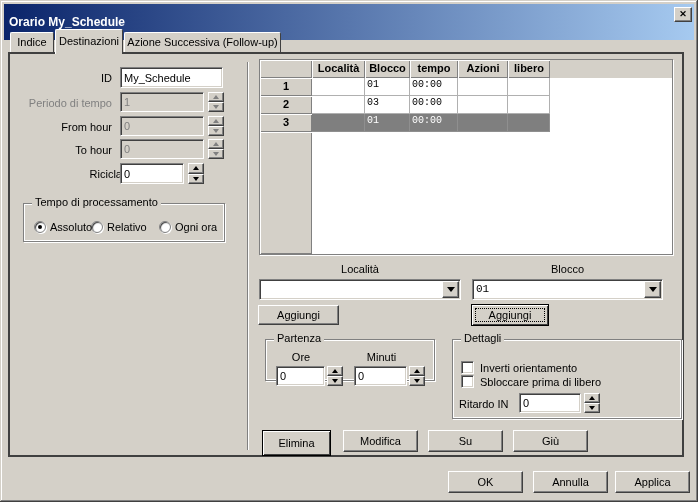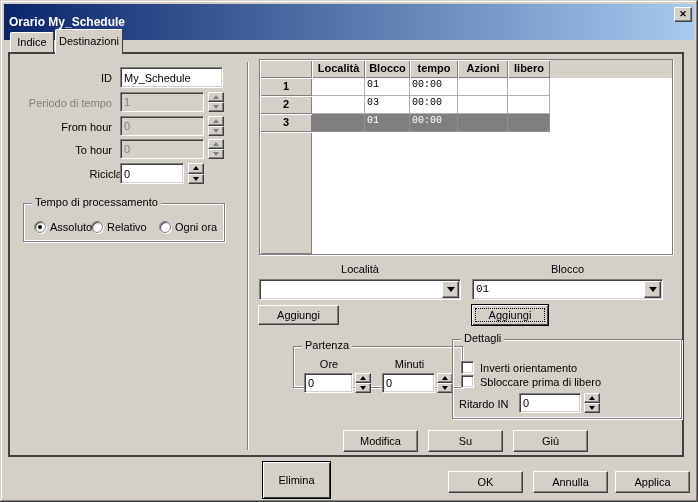--- a/index.html
+++ b/index.html
@@ -110,20 +110,21 @@
 
   <div class="titlebar">
     <span class="title">Orario My_Schedule</span>
     <div class="close-btn">
       <span>✕</span>
     </div>
   </div>
 
   <div class="tab" style="left:10px; width:44px;">Indice</div>
   <div class="tab active" style="left:55px; width:68px;">Destinazioni</div>
+  <div class="tab" style="left:124px; width:157px;">Azione Successiva (Follow-up)</div>
 
   <div class="page"></div>
 
   <div class="lbl r" style="left:20px; top:72px; width:92px;">ID</div>
   <input class="inp" style="left: 120px; top: 67px; width: 103px; height: 21px;" value="My_Schedule">
 
   <div class="lbl r" style="left:18px; top:97px; width:94px; color:#808080;">Periodo di tempo</div>
   <input class="inp disabled" readonly="" style="left: 120px; top: 92px; width: 84px; height: 20px;" value="1">
   <div class="spin disabled" style="left:208px; top:92px; height:20px;">
     <div class="sb">
@@ -230,21 +231,21 @@
 
   <div class="lbl c" style="left:472px; top:263px; width:191px;">Blocco</div>
   <div class="combo" style="left:472px; top:279px; width:191px; height:21px;">
     <span class="cval">01</span>
     <div class="cbtn">
         <span class="tri-dn"></span>
       </div>
   </div>
   <button class="btn default focused" style="left:471px; top:304px; width:78px; height:22px;">Aggiungi</button>
 
-  <div class="group" style="left:265px; top:346px; width:170px; height:42px;margin-left:28px;">
+  <div class="group" style="left:265px; top:339px; width:170px; height:42px;">
     <span class="glabel">Partenza</span>
     <div class="lbl c" style="left:10px; top:11px; width:50px;">Ore</div>
     <input class="inp" style="left: 10px; top: 26px; width: 49px; height: 20px;" value="0">
     <div class="spin" style="left:61px; top:26px; height:20px;">
       <div class="sb">
           <span class="tri-up"></span>
         </div>
       <div class="sb">
           <span class="tri-dn"></span>
         </div>
@@ -272,21 +273,21 @@
     <div class="spin" style="left:131px; top:53px; height:20px;">
       <div class="sb">
           <span class="tri-up"></span>
         </div>
       <div class="sb">
           <span class="tri-dn"></span>
         </div>
     </div>
   </div>
 
-  <button class="btn default" style="left:262px; top:430px; width:69px; height:38px;margin-top:31px;">Elimina</button>
+  <button class="btn default" style="left:262px; top:430px; width:69px; height:26px;">Elimina</button>
   <button class="btn" style="left:343px; top:430px; width:75px; height:22px;">Modifica</button>
   <button class="btn" style="left:428px; top:430px; width:75px; height:22px;">Su</button>
   <button class="btn" style="left:513px; top:430px; width:75px; height:22px;">Giù</button>
 
   <button class="btn" style="left:448px; top:471px; width:75px; height:22px;">OK</button>
   <button class="btn" style="left:533px; top:471px; width:75px; height:22px;">Annulla</button>
   <button class="btn" style="left:615px; top:471px; width:75px; height:22px;">Applica</button>
 
 </div>
 

